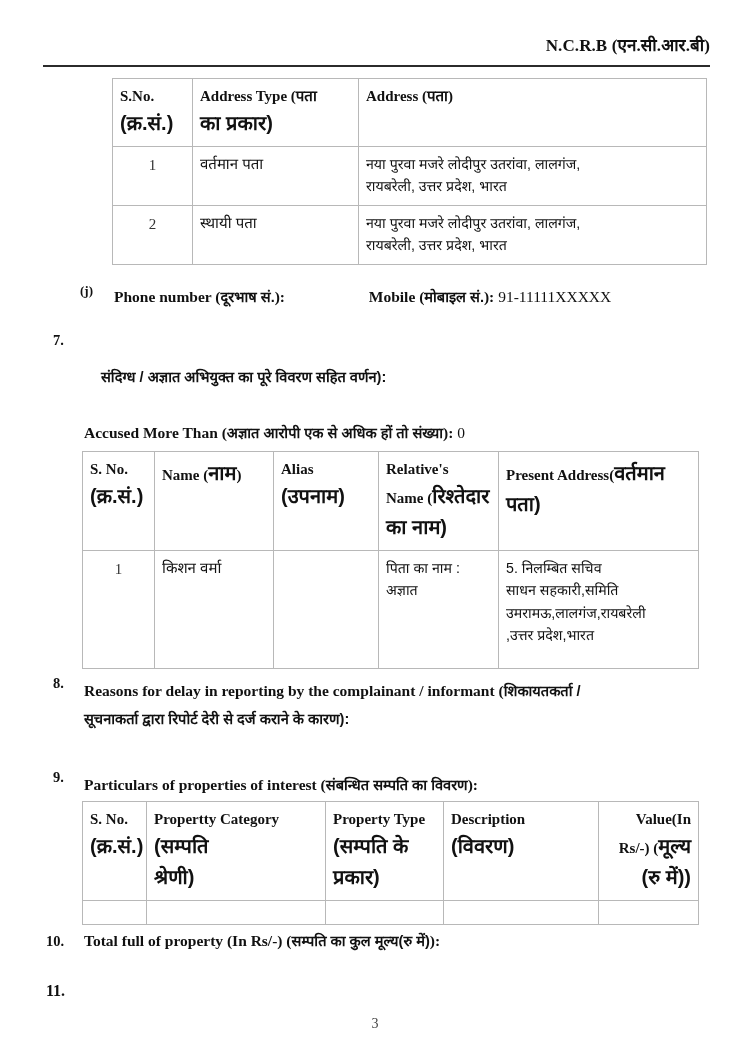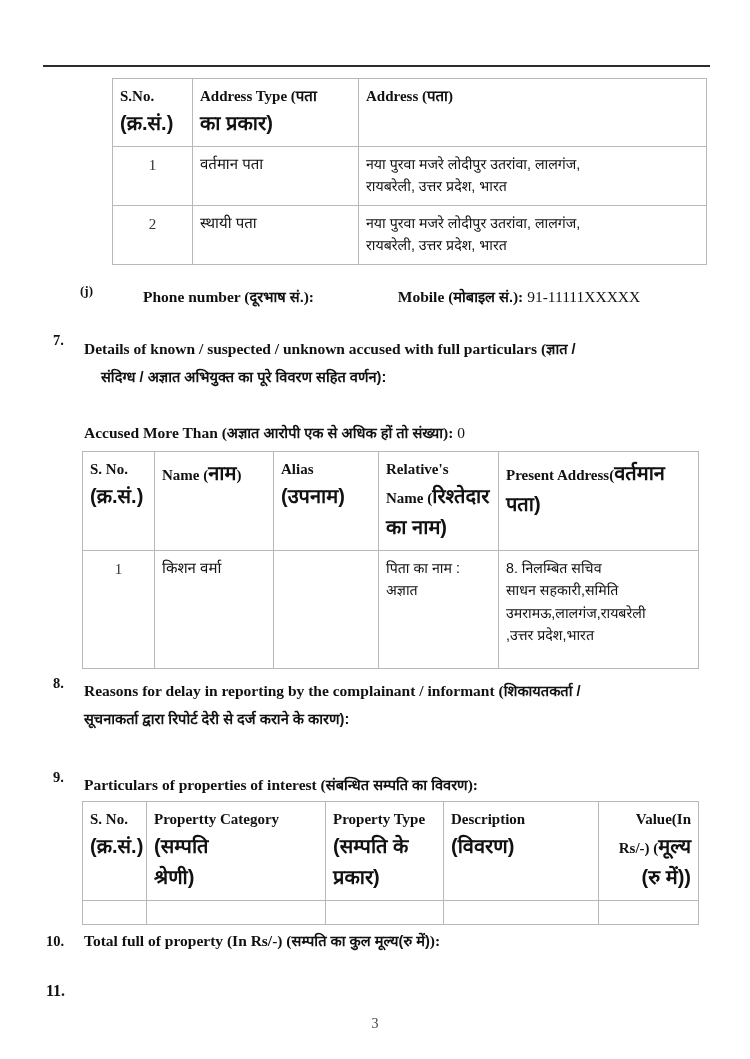--- a/index.html
+++ b/index.html
@@ -120,20 +120,21 @@
     text-align: center;
     font-size: 14px;
     color: #444;
   }
 </style>
 </head>
 <body>
 
 <div class="page">
 
+  <div class="header-title">N.C.R.B (एन.सी.आर.बी)</div>
   <div class="header-rule"></div>
 
   <table class="doc" id="addr-table">
     <colgroup>
       <col style="width:80px">
       <col style="width:166px">
       <col style="width:348px">
     </colgroup>
     <thead>
       <tr>
@@ -164,31 +165,28 @@
         <td class="hi">स्थायी पता</td>
         <td>
           <span class="hi">नया पुरवा मजरे लोदीपुर उतरांवा, लालगंज,</span><br>
           <span class="hi">रायबरेली, उत्तर प्रदेश, भारत</span>
         </td>
       </tr>
     </tbody>
   </table>
 
   <div class="num" style="left:80px; top:283px; font-size:13px;">(j)</div>
-  <div class="blk bold" style="left:114px; top:284px; width:600px;margin-left:29px;">
+  <div class="blk bold" style="left:114px; top:284px; width:600px;">
     <span>Phone number (</span><span class="dev">दूरभाष सं.</span><span>):</span>
     <span style="display:inline-block; width:76px;"></span>
     <span>Mobile (</span><span class="dev">मोबाइल सं.</span><span>):</span>
     <span class="plain">91-11111XXXXX</span>
   </div>
 
   <div class="num" style="left:53px; top:332px;">7.</div>
-  <div class="blk bold" style="left:84px; top:336px; width:625px;">
-    <span>Details of known / suspected / unknown accused with full particulars (</span><span class="dev">ज्ञात /</span>
-  </div>
   <div class="blk" style="left:101px; top:364px; width:625px;">
     <span class="dev">संदिग्ध / अज्ञात अभियुक्त का पूरे विवरण सहित वर्णन):</span>
   </div>
 
   <div class="blk bold" style="left:84px; top:420px; width:625px;">
     <span>Accused More Than (</span><span class="dev">अज्ञात आरोपी एक से अधिक हों तो संख्या</span><span>):</span>
     <span class="plain">0</span>
   </div>
 
   <table class="doc" id="accused-table">
@@ -226,21 +224,21 @@
     <tbody>
       <tr style="height:118px">
         <td class="c-sno">1</td>
         <td class="hi">किशन वर्मा</td>
         <td class="hi"></td>
         <td>
           <span class="hi">पिता का नाम :</span><br>
           <span class="hi">अज्ञात</span>
         </td>
         <td>
-          <span class="hi">8. निलम्बित सचिव</span><br>
+          <span class="hi">5. निलम्बित सचिव</span><br>
           <span class="hi">साधन सहकारी,समिति</span><br>
           <span class="hi">उमरामऊ,लालगंज,रायबरेली</span><br>
           <span class="hi">,उत्तर प्रदेश,भारत</span>
         </td>
       </tr>
     </tbody>
   </table>
 
   <div class="num" style="left:53px; top:675px;">8.</div>
   <div class="blk bold" style="left:84px; top:678px; width:625px;">

